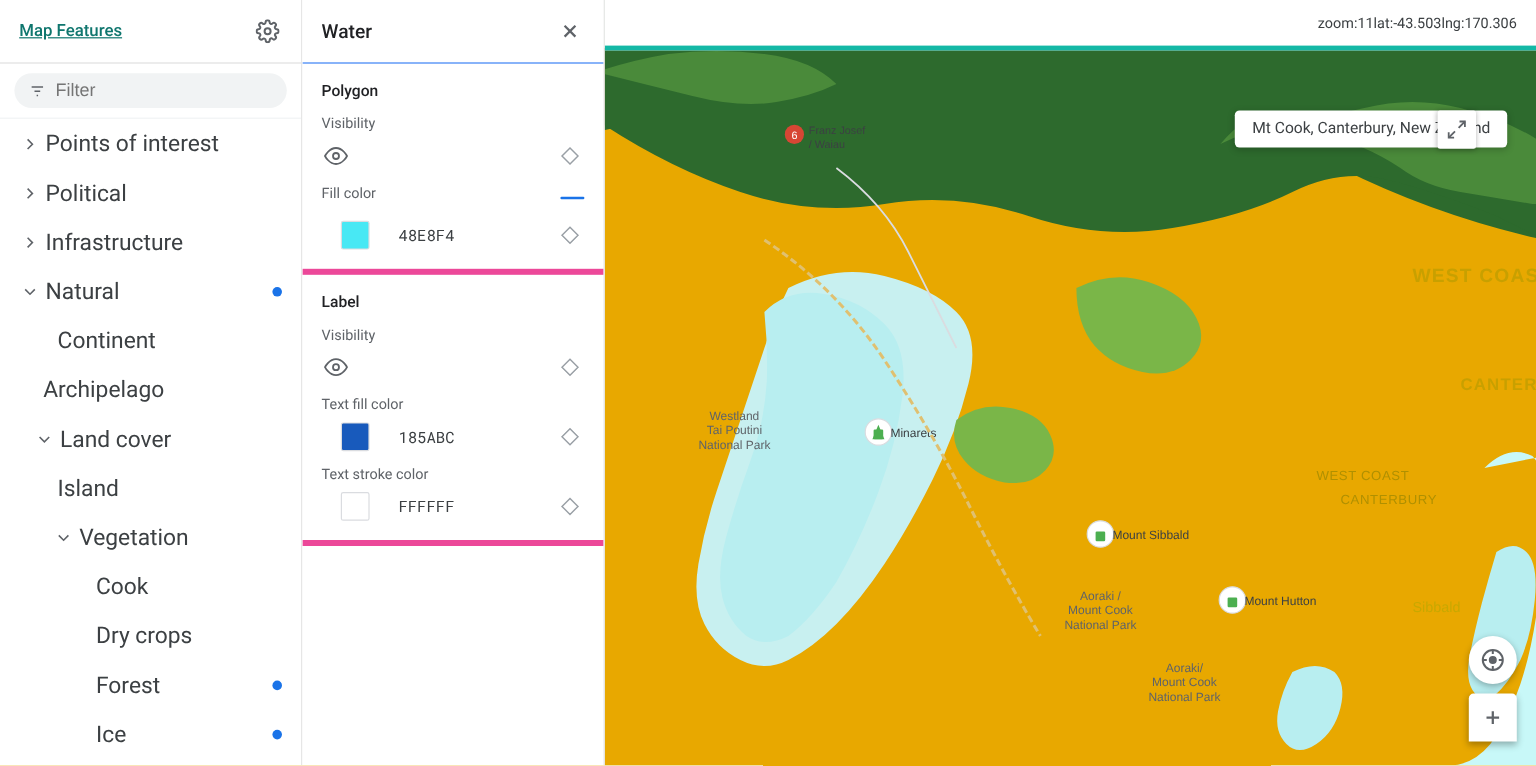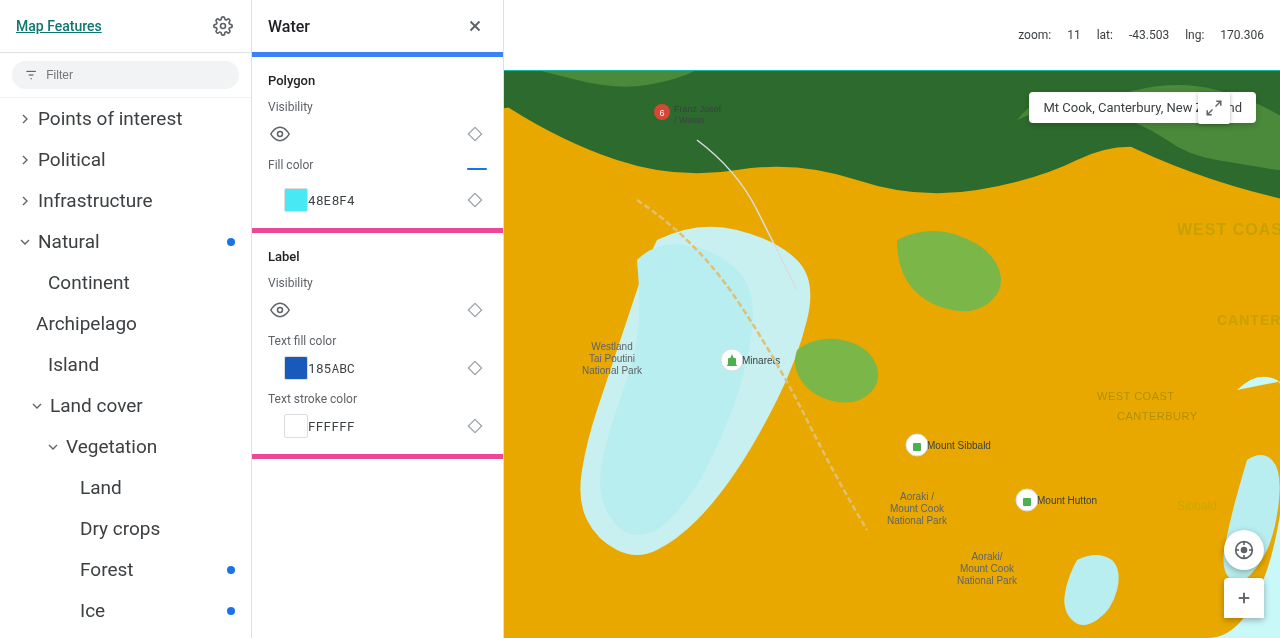--- a/index.html
+++ b/index.html
@@ -38,21 +38,21 @@
       align-items: center;
       background: #f1f3f4;
       border-radius: 20px;
       padding: 6px 12px;
       gap: 8px;
     }
     .filter-input {
       border: none;
       background: transparent;
       outline: none;
-      font-size: 12px;
+      font-size: 15px;
       color: #5f6368;
       width: 100%;
     }
     .sidebar-list {
       overflow-y: auto;
       flex: 1;
     }
     .sidebar-item {
       display: flex;
       align-items: center;
@@ -92,21 +92,21 @@
       display: flex;
       flex-direction: column;
       height: 638px;
       overflow-y: auto;
     }
     .feature-panel-header {
       display: flex;
       align-items: center;
       justify-content: space-between;
       padding: 14px 16px;
-      border-bottom: 5px solid #3b82f6;
+      border-bottom: 1px solid #3b82f6;
       position: sticky;
       top: 0;
       background: #fff;
       z-index: 10;
     }
     .feature-panel-title {
       font-size: 16px;
       font-weight: 500;
       color: #202124;
     }
@@ -160,21 +160,21 @@
     }
     .color-row {
       display: flex;
       align-items: center;
       justify-content: space-between;
       margin-top: 8px;
     }
     .color-swatch-wrap {
       display: flex;
       align-items: center;
-      gap: 0;
+      gap: 24px;
       padding-left: 16px;
     }
     .color-swatch {
       width: 24px;
       height: 24px;
       border-radius: 2px;
       border: 1px solid #dadce0;
       flex-shrink: 0;
     }
     .color-value {
@@ -193,27 +193,26 @@
     .map-area {
       flex: 1;
       position: relative;
       overflow: hidden;
       background: #e8f5e9;
     }
     .map-topbar {
       position: absolute;
       top: 0; left: 0; right: 0;
       background: #fff;
-      padding: 28px 16px;
+      padding: 12px 16px;
       display: flex;
       justify-content: flex-end;
       align-items: center;
-      gap: 16px;
       z-index: 10;
-      border-bottom: 1px solid #14b8a6;
+      border-bottom: 4px solid #14b8a6;
       font-size: 12px;
       color: #5f6368;
     }
     .map-topbar span { color: #3c4043; }
     .map-content {
       position: absolute;
       top: 40px; left: 0; right: 0; bottom: 0;
     }
     .map-svg {
       width: 100%;
@@ -337,42 +336,42 @@
       </div>
       <div class="sidebar-item" style="padding-left: 28px;">
         <span style="width:20px; display:inline-block;"></span>
         <span class="item-label">Continent</span>
       </div>
       <div class="sidebar-item" style="padding-left: 16px;">
         <span style="width:20px; display:inline-block;"></span>
         <span class="item-label">Archipelago</span>
       </div>
       <div class="sidebar-item" style="padding-left: 28px;">
-        <span style="width:20px; display:inline-block;"></span>
-        <span class="item-label">Island</span>
-      </div>
-      <div class="sidebar-item" style="padding-left: 28px;">
         <span class="chevron">
         <svg width="16" height="16" viewBox="0 0 24 24" fill="none" stroke="#5f6368" stroke-width="2">
           <polyline points="6 9 12 15 18 9"></polyline>
         </svg>
       </span>
         <span class="item-label">Land cover</span>
+      </div>
+      <div class="sidebar-item" style="padding-left: 28px;">
+        <span style="width:20px; display:inline-block;"></span>
+        <span class="item-label">Island</span>
       </div>
       <div class="sidebar-item" style="padding-left: 44px;">
         <span class="chevron">
         <svg width="16" height="16" viewBox="0 0 24 24" fill="none" stroke="#5f6368" stroke-width="2">
           <polyline points="6 9 12 15 18 9"></polyline>
         </svg>
       </span>
         <span class="item-label">Vegetation</span>
       </div>
       <div class="sidebar-item" style="padding-left: 60px;">
         <span style="width:20px; display:inline-block;"></span>
-        <span class="item-label">Land</span>
+        <span class="item-label">Cook</span>
       </div>
       <div class="sidebar-item" style="padding-left: 60px;">
         <span style="width:20px; display:inline-block;"></span>
         <span class="item-label">Dry crops</span>
       </div>
       <div class="sidebar-item" style="padding-left: 60px;">
         <span style="width:20px; display:inline-block;"></span>
         <span class="item-label">Forest</span>
         <span class="dot-indicator"></span>
       </div>

